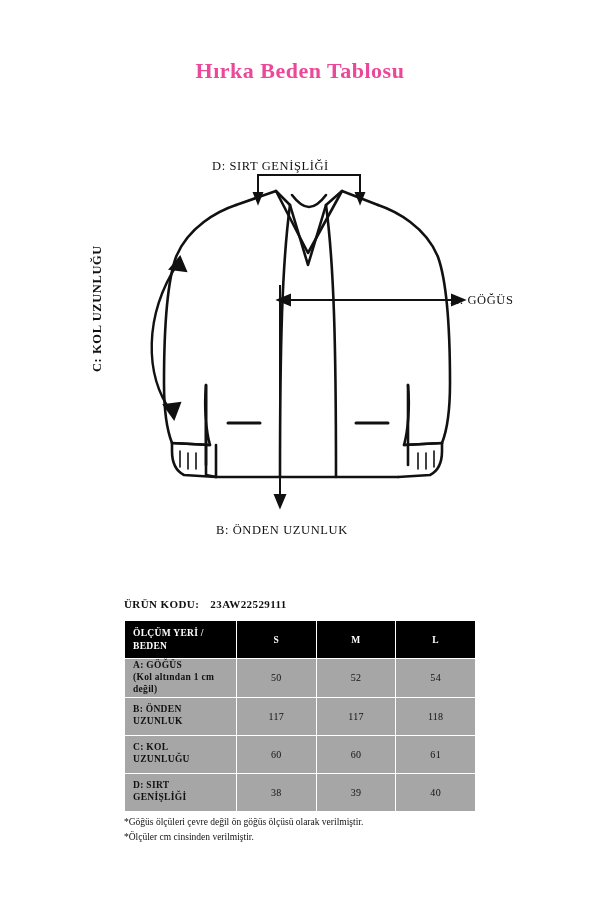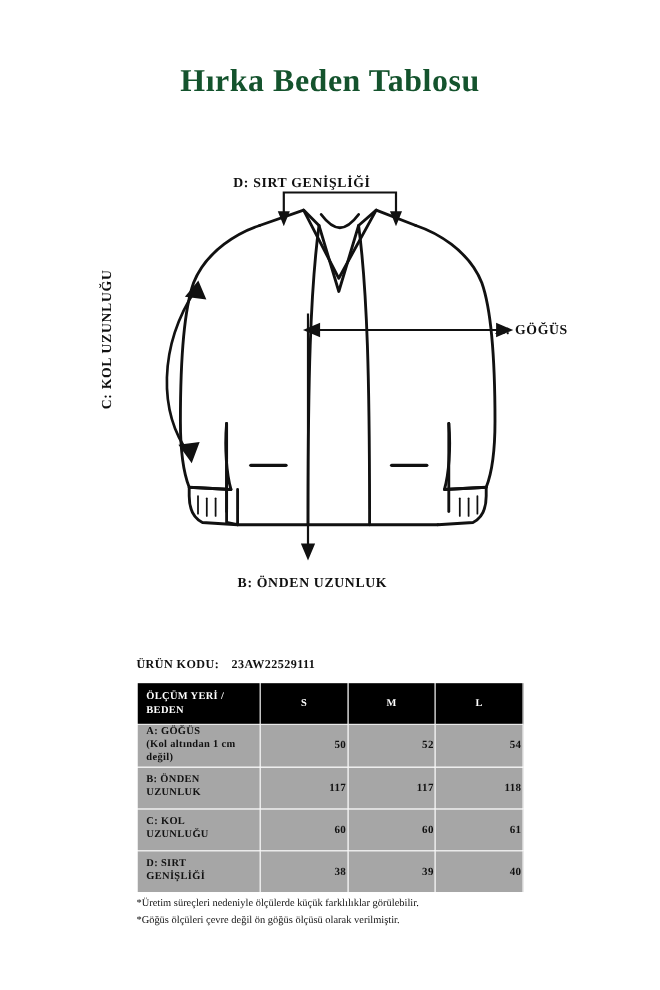--- a/index.html
+++ b/index.html
@@ -14,33 +14,33 @@
     width: 600px; height: 900px;
     overflow: hidden;
     background: #fff;
   }
   .title {
     position: absolute;
     top: 58px; left: 0; right: 0;
     text-align: center;
     font-family: "Liberation Serif", serif;
     font-weight: bold;
-    font-size: 29px;
+    font-size: 22px;
     letter-spacing: 0.5px;
-    color: #14532d;
+    color: #ec4899;
   }
   .diagram {
     position: absolute;
     top: 145px; left: 60px;
     width: 480px; height: 420px;
   }
   .label {
     position: absolute;
     font-family: "Liberation Serif", serif;
-    font-weight: bold;
+    font-weight: normal;
     font-size: 12.5px;
     letter-spacing: 0.6px;
     color: #111;
     white-space: nowrap;
   }
   .label-top { top: 14px; left: 152px; }
   .label-right { top: 148px; left: 390px; }
   .label-bottom { top: 378px; left: 156px; }
   .label-left-wrap {
     position: absolute;
@@ -95,23 +95,23 @@
   table.sizes thead th.first {
     text-align: left;
     padding-left: 8px;
     width: 112px;
     line-height: 1.3;
   }
   table.sizes tbody td {
     background: #a6a6a6;
     color: #111;
     height: 38px;
-    text-align: right;
+    text-align: center;
     vertical-align: middle;
-    font-weight: bold;
+    font-weight: normal;
     font-size: 10px;
   }
   table.sizes tbody td.first {
     text-align: left;
     padding-left: 8px;
     font-weight: bold;
     line-height: 1.25;
     font-size: 9.5px;
   }
   .notes {
@@ -263,17 +263,17 @@
           <span>GENİŞLİĞİ</span>
         </td>
         <td>38</td>
         <td>39</td>
         <td>40</td>
       </tr>
     </tbody>
   </table>
 
   <div class="notes">
-    <div>*Üretim süreçleri nedeniyle ölçülerde küçük farklılıklar görülebilir.</div>
     <div>*Göğüs ölçüleri çevre değil ön göğüs ölçüsü olarak verilmiştir.</div>
+    <div>*Ölçüler cm cinsinden verilmiştir.</div>
   </div>
 
 </div>
 
 </body></html>

